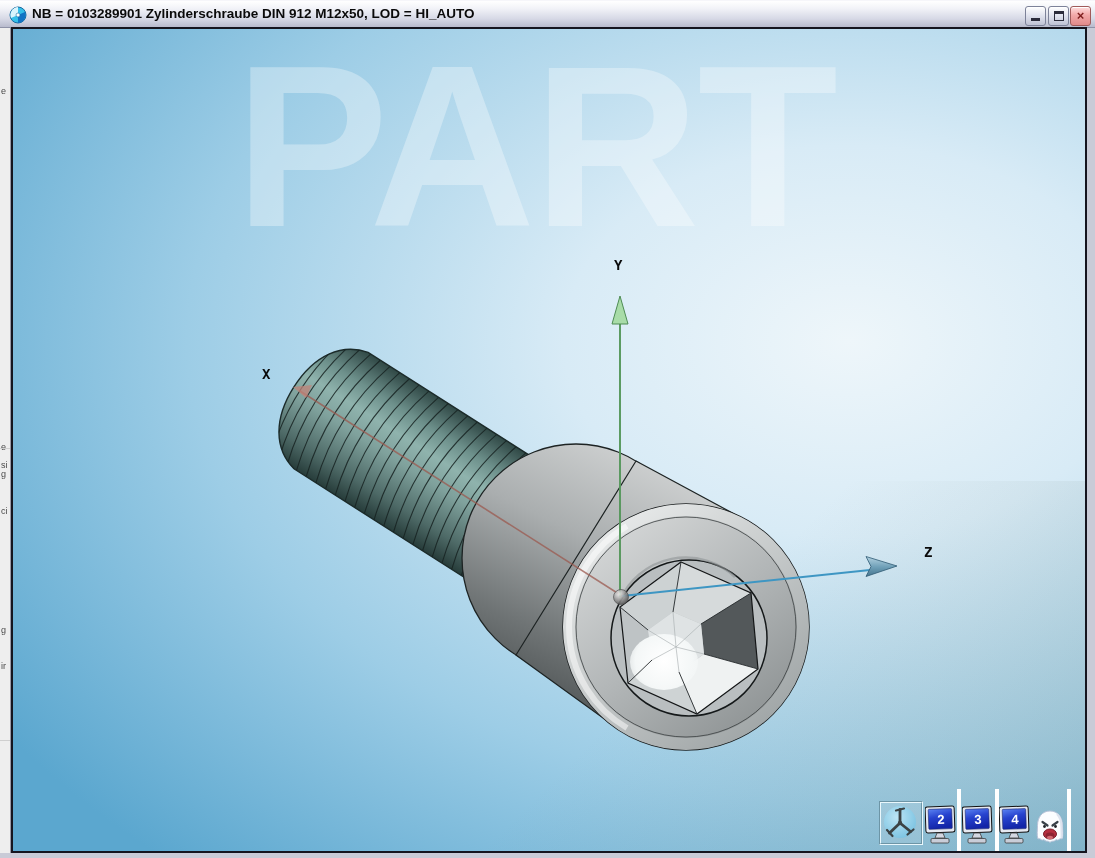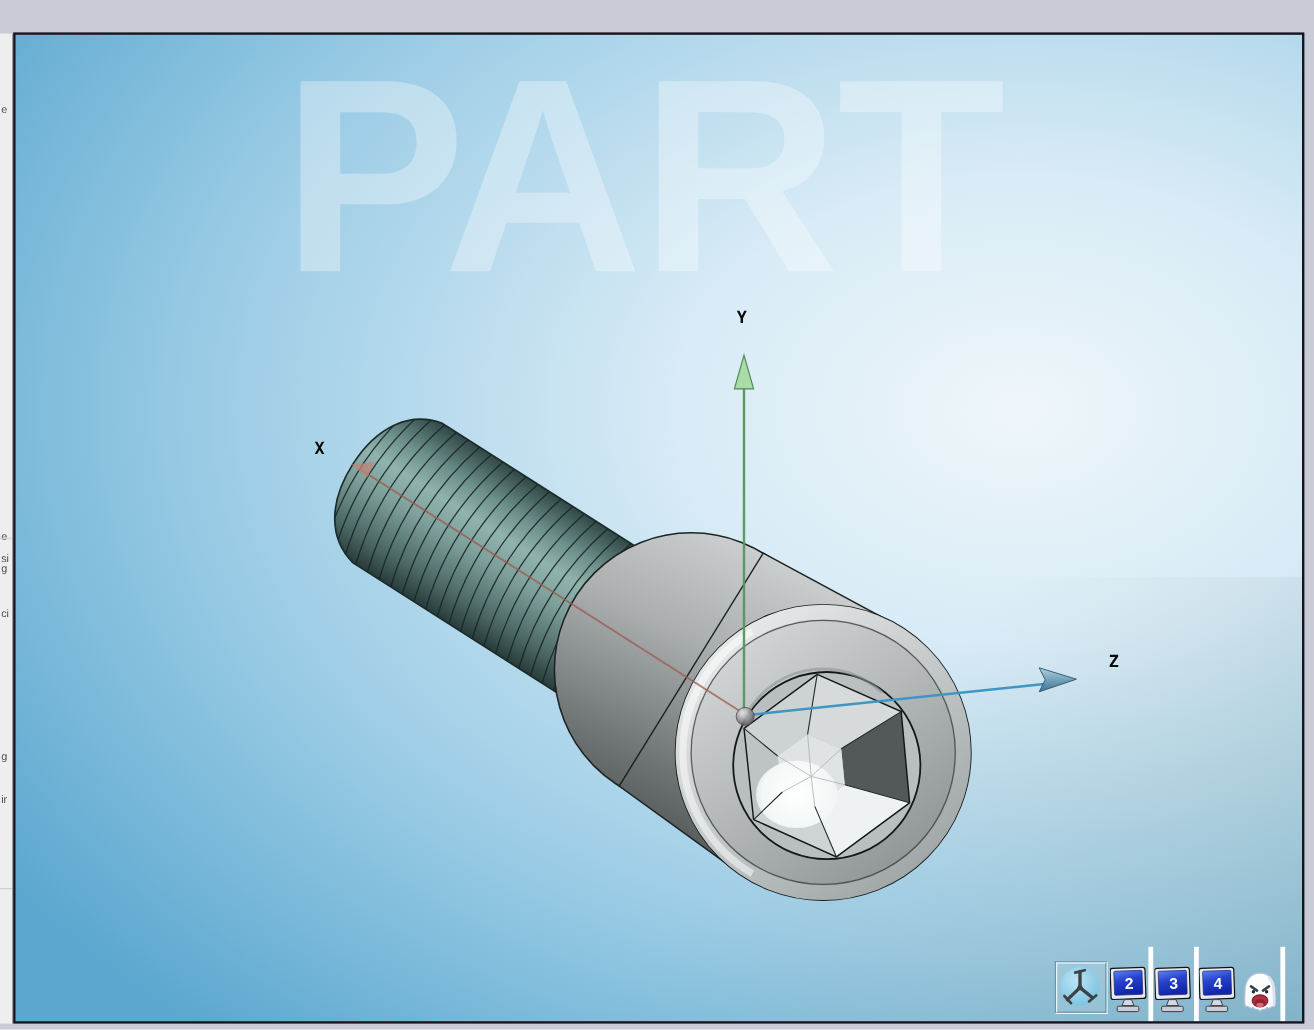--- a/index.html
+++ b/index.html
@@ -53,20 +53,38 @@
   .tool-frame { position:absolute; left:866px; top:772px; width:44px; height:44px;
     border:1px solid; border-color:#6d95a6 #e9f7fc #e9f7fc #6d95a6; background:rgba(255,255,255,0.10); }
   .tool-frame .inner { width:100%; height:100%; border:1px solid; border-color:#e9f7fc #6d95a6 #6d95a6 #e9f7fc; }
   .tb-icon { position:absolute; }
 </style>
 </head>
 <body>
 
 <div class="window">
 
+  <div class="titlebar">
+    <svg class="app-icon" viewBox="0 0 18 18">
+      <circle cx="9" cy="9" r="8" fill="#35bfe9" stroke="#1a6aa0" stroke-width="1"></circle>
+      <path d="M9,1 A8,8 0 0 0 2,12 L9,9 Z" fill="#d9f4fd"></path>
+      <path d="M9,17 A8,8 0 0 0 16,6 L9,9 Z" fill="#1173c4"></path>
+      <circle cx="9" cy="9" r="2" fill="#ffffff" stroke="#1a6aa0" stroke-width="0.6"></circle>
+    </svg>
+    <span class="title-text">NB = 0103289901 Zylinderschraube DIN 912 M12x50, LOD = HI_AUTO</span>
+    <div class="winbtn min">
+        <span class="glyph-min"></span>
+      </div>
+    <div class="winbtn max">
+        <span class="glyph-max"></span>
+      </div>
+    <div class="winbtn close">
+        <span class="glyph-close">×</span>
+      </div>
+  </div>
 
   <div class="sliver">
     <span class="frag" style="top:58px">e</span>
     <span class="frag" style="top:414px">e</span>
     <span class="frag" style="top:441px">g</span>
     <span class="frag" style="top:432px">si</span>
     <span class="frag" style="top:478px">ci</span>
     <span class="frag" style="top:597px">g</span>
     <span class="frag" style="top:633px">ir</span>
     <div class="line" style="top:420px"></div>

